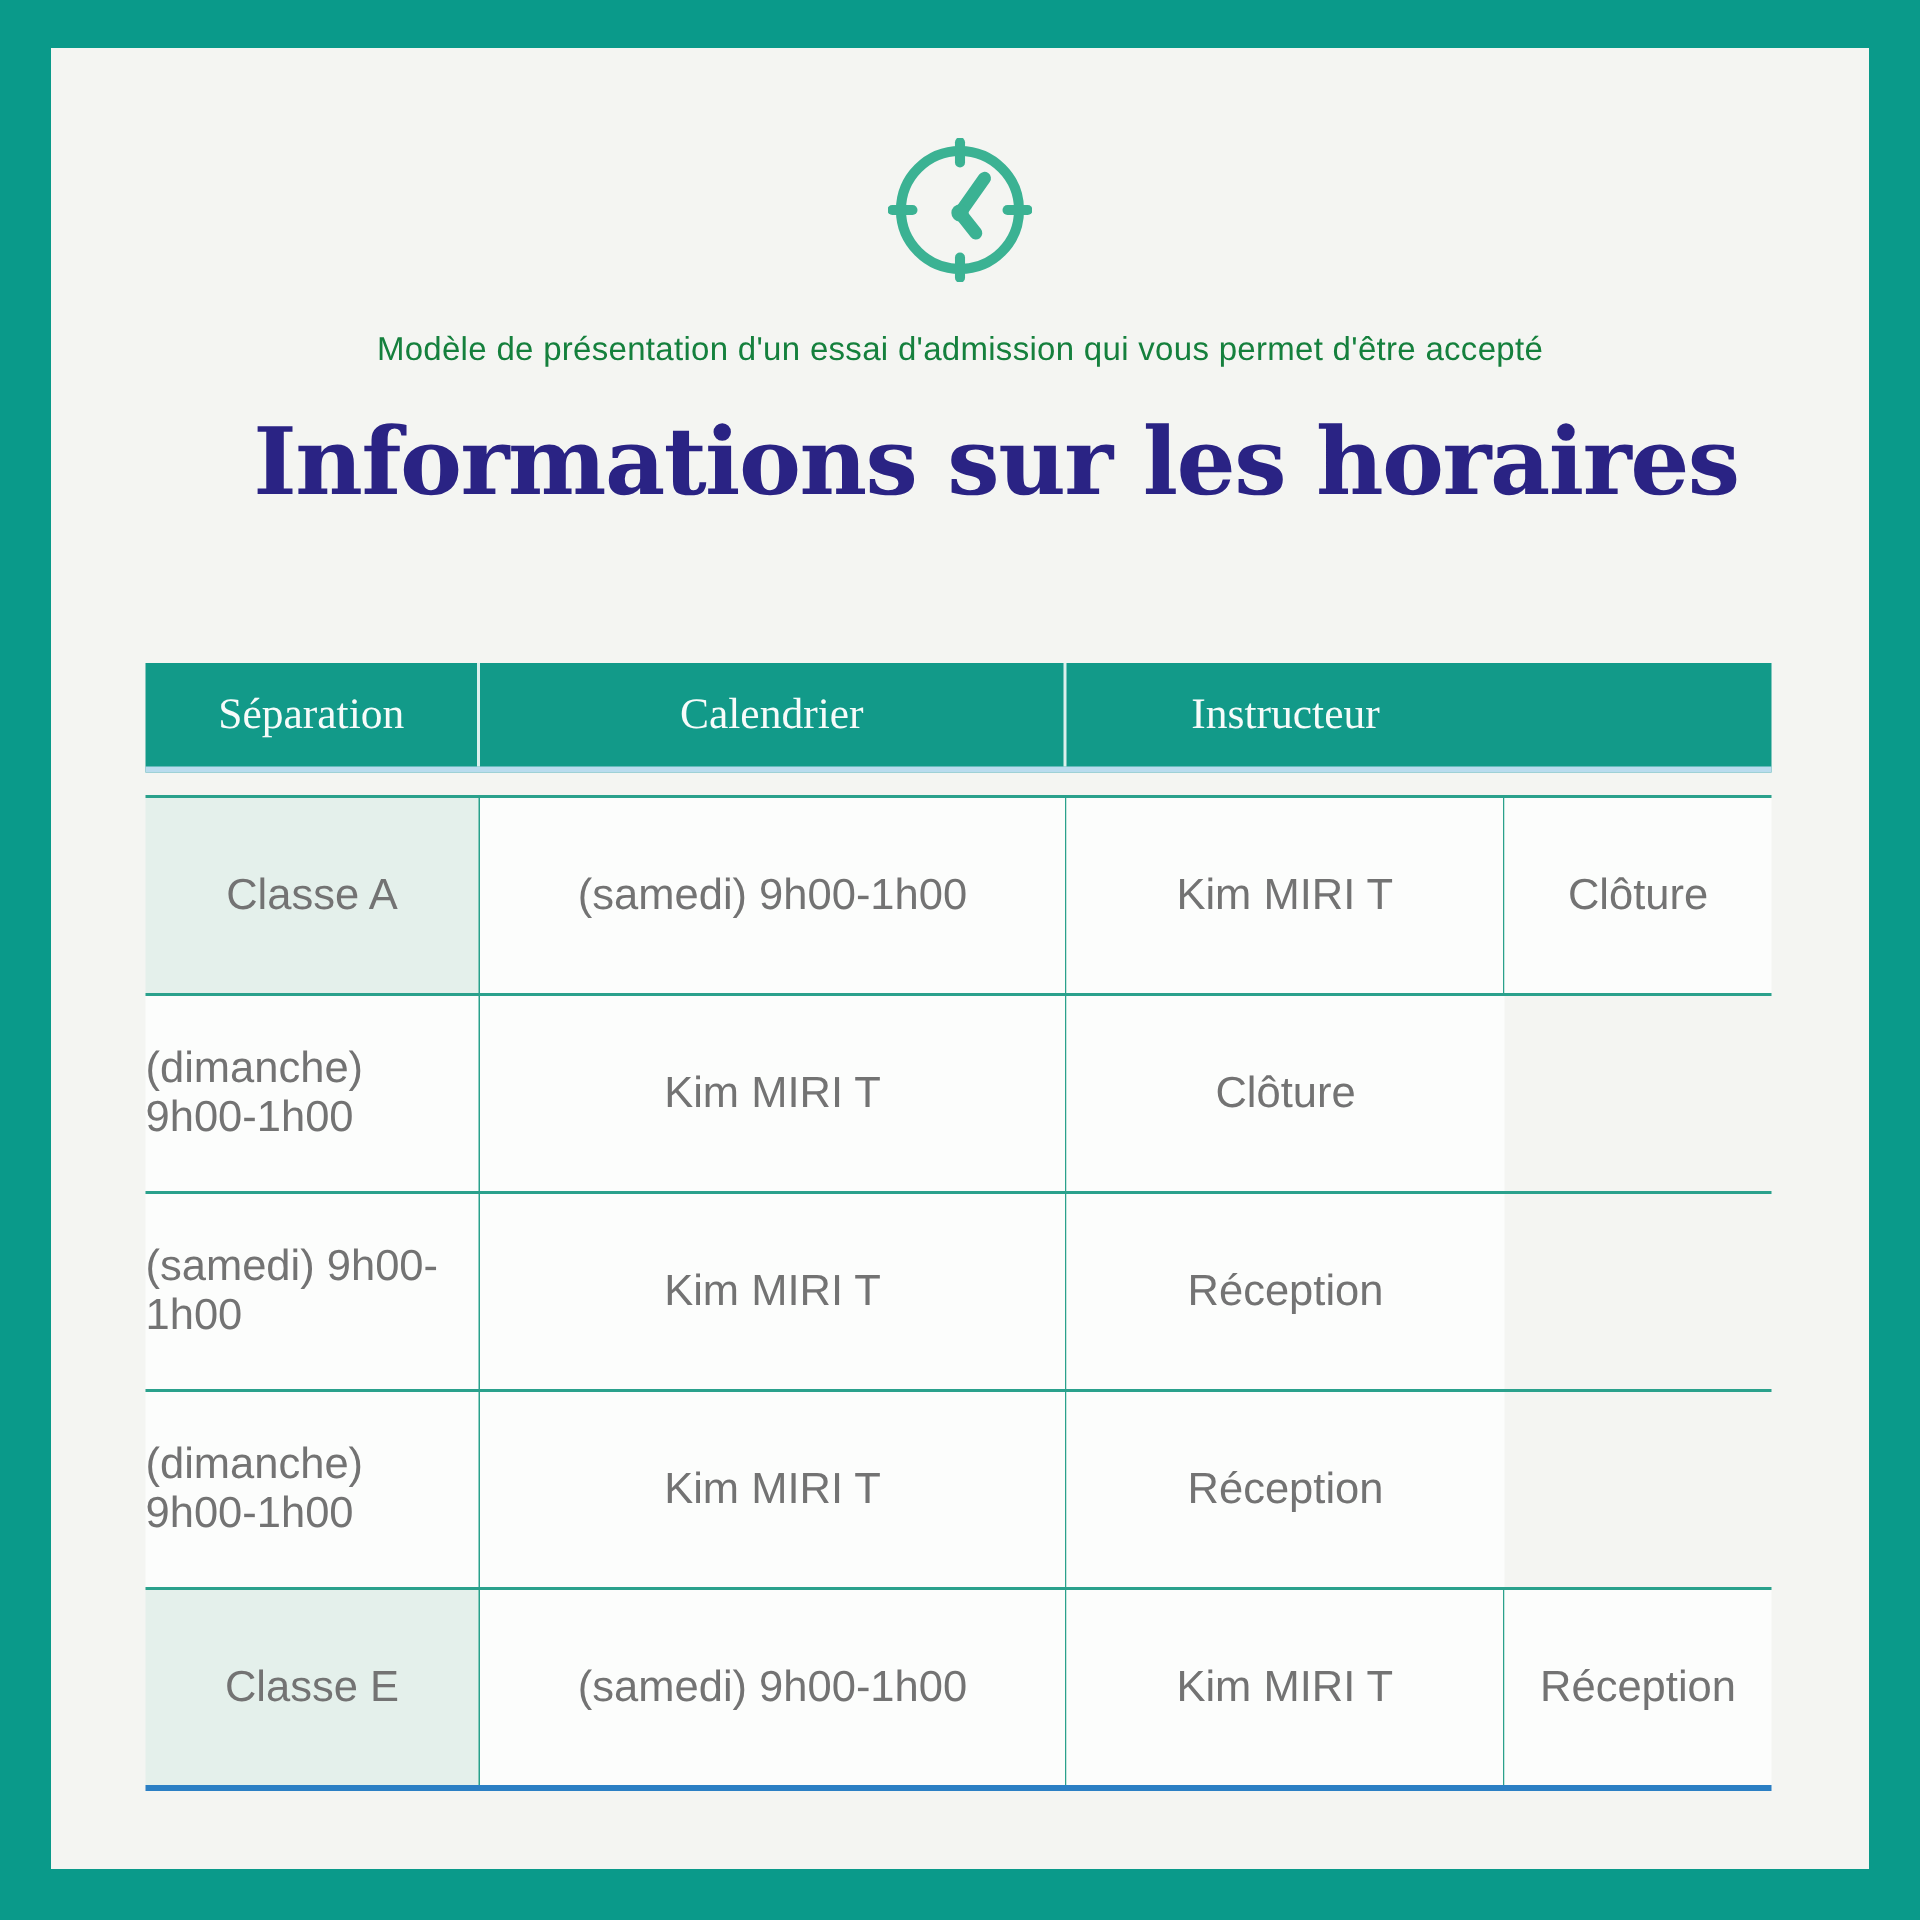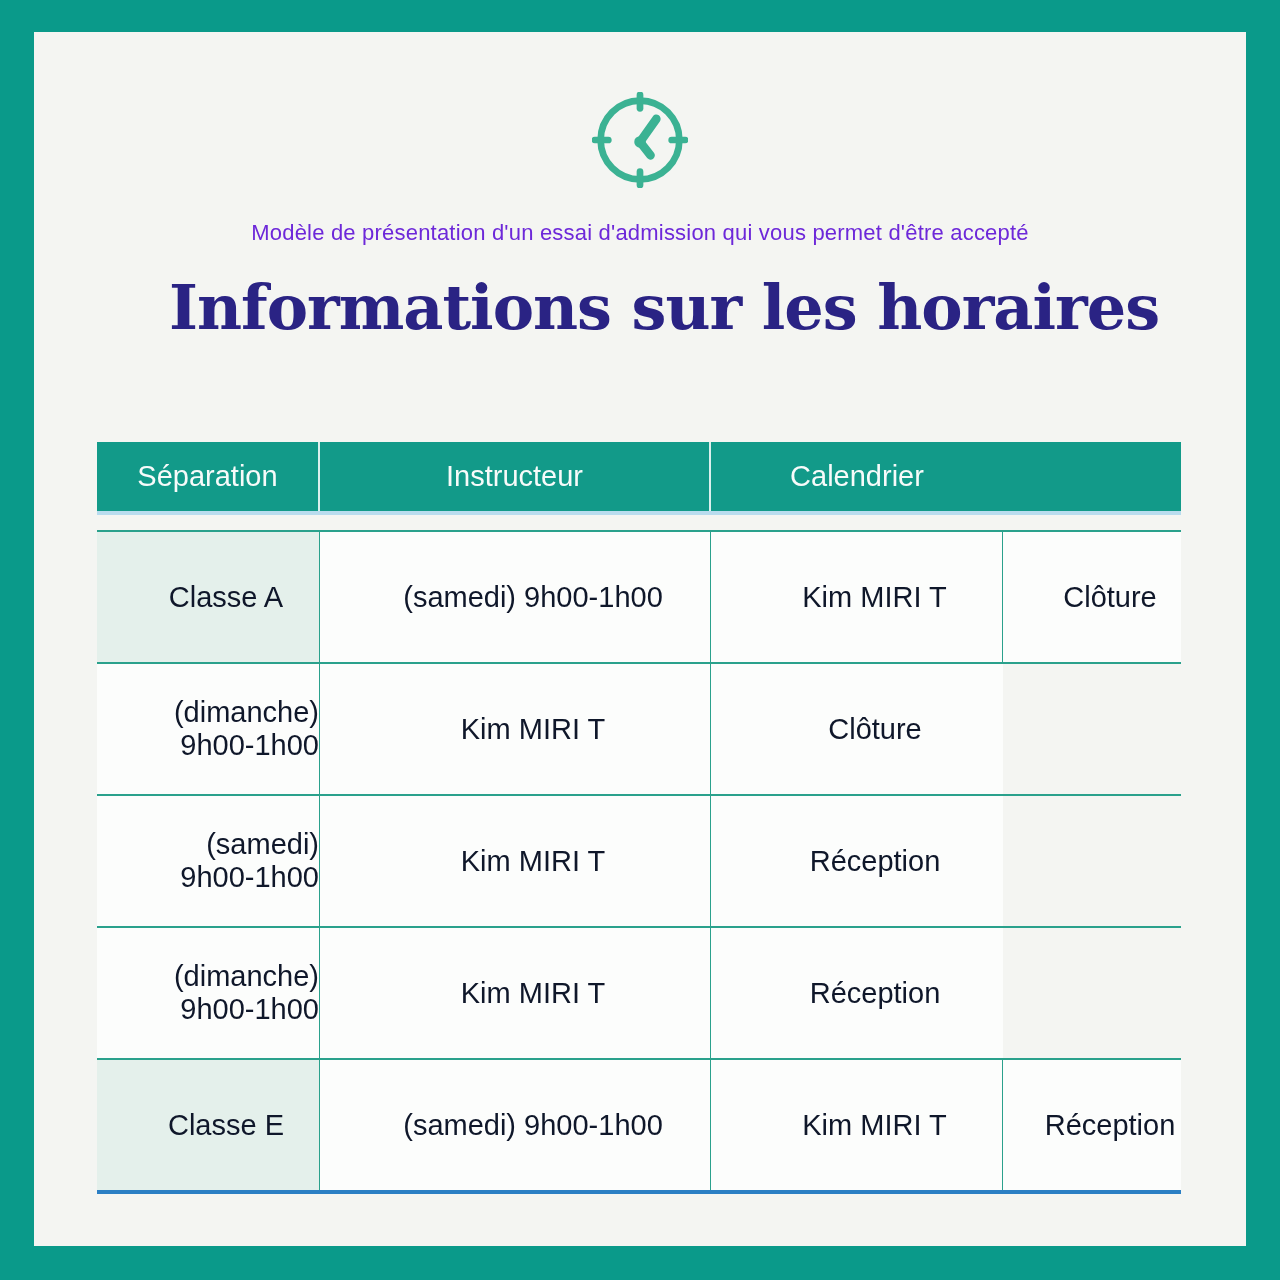--- a/index.html
+++ b/index.html
@@ -17,21 +17,21 @@
   }
   .clock-wrap{
     width:100%;
     display:flex;
     justify-content:center;
     margin-top:60px;
   }
   .subtitle{
     margin-top:32px;
     text-align:center;
-    color:#6d28d9;
+    color:#15803d;
     font-size:22px;
     letter-spacing:0.2px;
   }
   .title{
     margin-top:28px;
     text-align:center;
     color:#2a2384;
     font-family:"DejaVu Serif","Liberation Serif",serif;
     font-weight:bold;
     font-size:62px;
@@ -44,20 +44,21 @@
     left:63px;
     top:410px;
     width:1084px;
   }
   .thead{
     display:grid;
     grid-template-columns:223px 391px 292px 178px;
     background:#129a89;
     height:69px;
     border-bottom:4px solid #b9dcee;
+    font-family:Liberation Serif, serif;
   }
   .th{
     display:flex;
     align-items:center;
     justify-content:center;
     color:#f7fbfa;
     font-size:29px;
     border-right:2px solid rgba(255,255,255,0.85);
   }
   .th:last-child{border-right:none;}
@@ -70,26 +71,25 @@
     display:grid;
     grid-template-columns:223px 391px 292px 178px;
     height:130px;
     border-bottom:2px solid #2aa18c;
   }
   .tr:last-child{border-bottom:none;}
   .td{
     display:flex;
     align-items:center;
     justify-content:center;
-    color:#0f172a;
+    color:#737373;
     font-size:29px;
     background:#fcfdfc;
     border-right:1px solid #2aa18c;
-    text-align:right;
-    padding-left:36px;
+    text-align:left;
   }
   .td:last-child{border-right:none;}
   .td.first{
     background:#e4f0eb;
   }
 </style>
 </head>
 <body>
 
 <div class="page">
@@ -108,22 +108,22 @@
   </div>
 
   <div class="subtitle">Modèle de présentation d'un essai d'admission qui vous permet d'être accepté</div>
 
   <div class="title">Informations sur les horaires</div>
 
   <div class="table-zone">
 
     <div class="thead">
       <div class="th">Séparation</div>
+      <div class="th">Calendrier</div>
       <div class="th">Instructeur</div>
-      <div class="th">Calendrier</div>
     </div>
 
     <div class="tbody">
 
       <div class="tr">
         <div class="td first">Classe A</div>
         <div class="td">(samedi) 9h00-1h00</div>
         <div class="td">Kim MIRI T</div>
         <div class="td">Clôture</div>
       </div>

